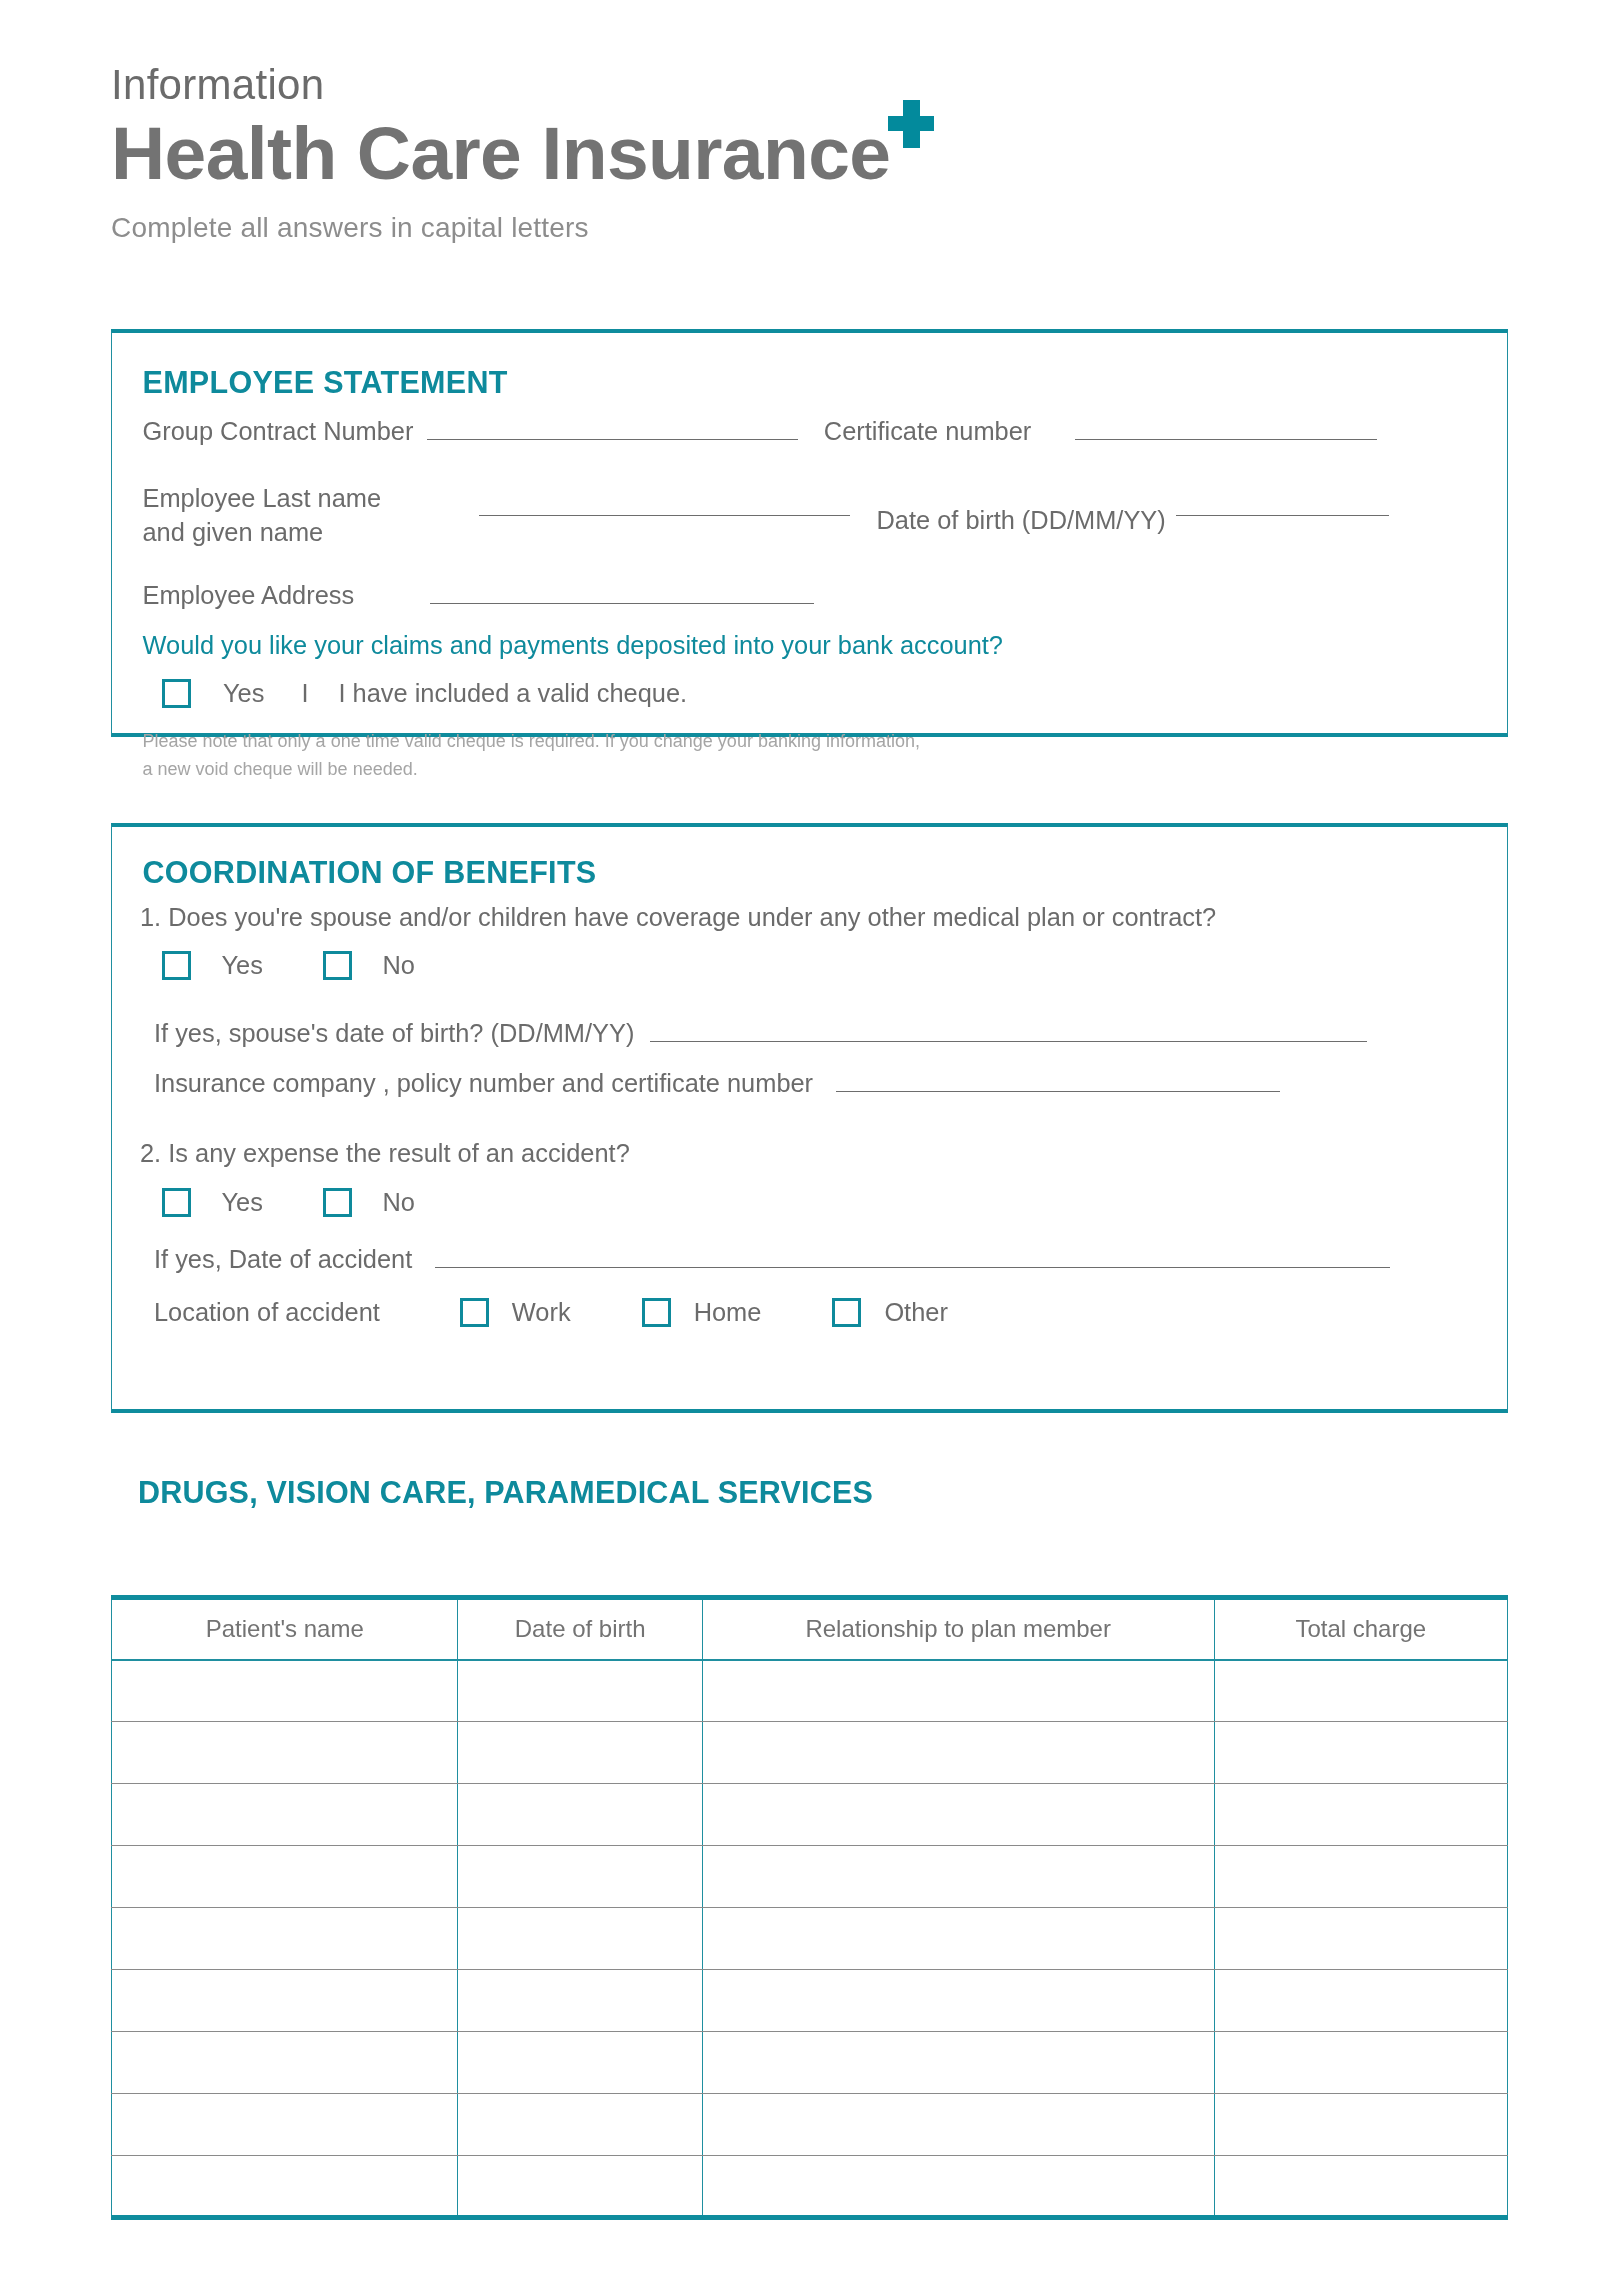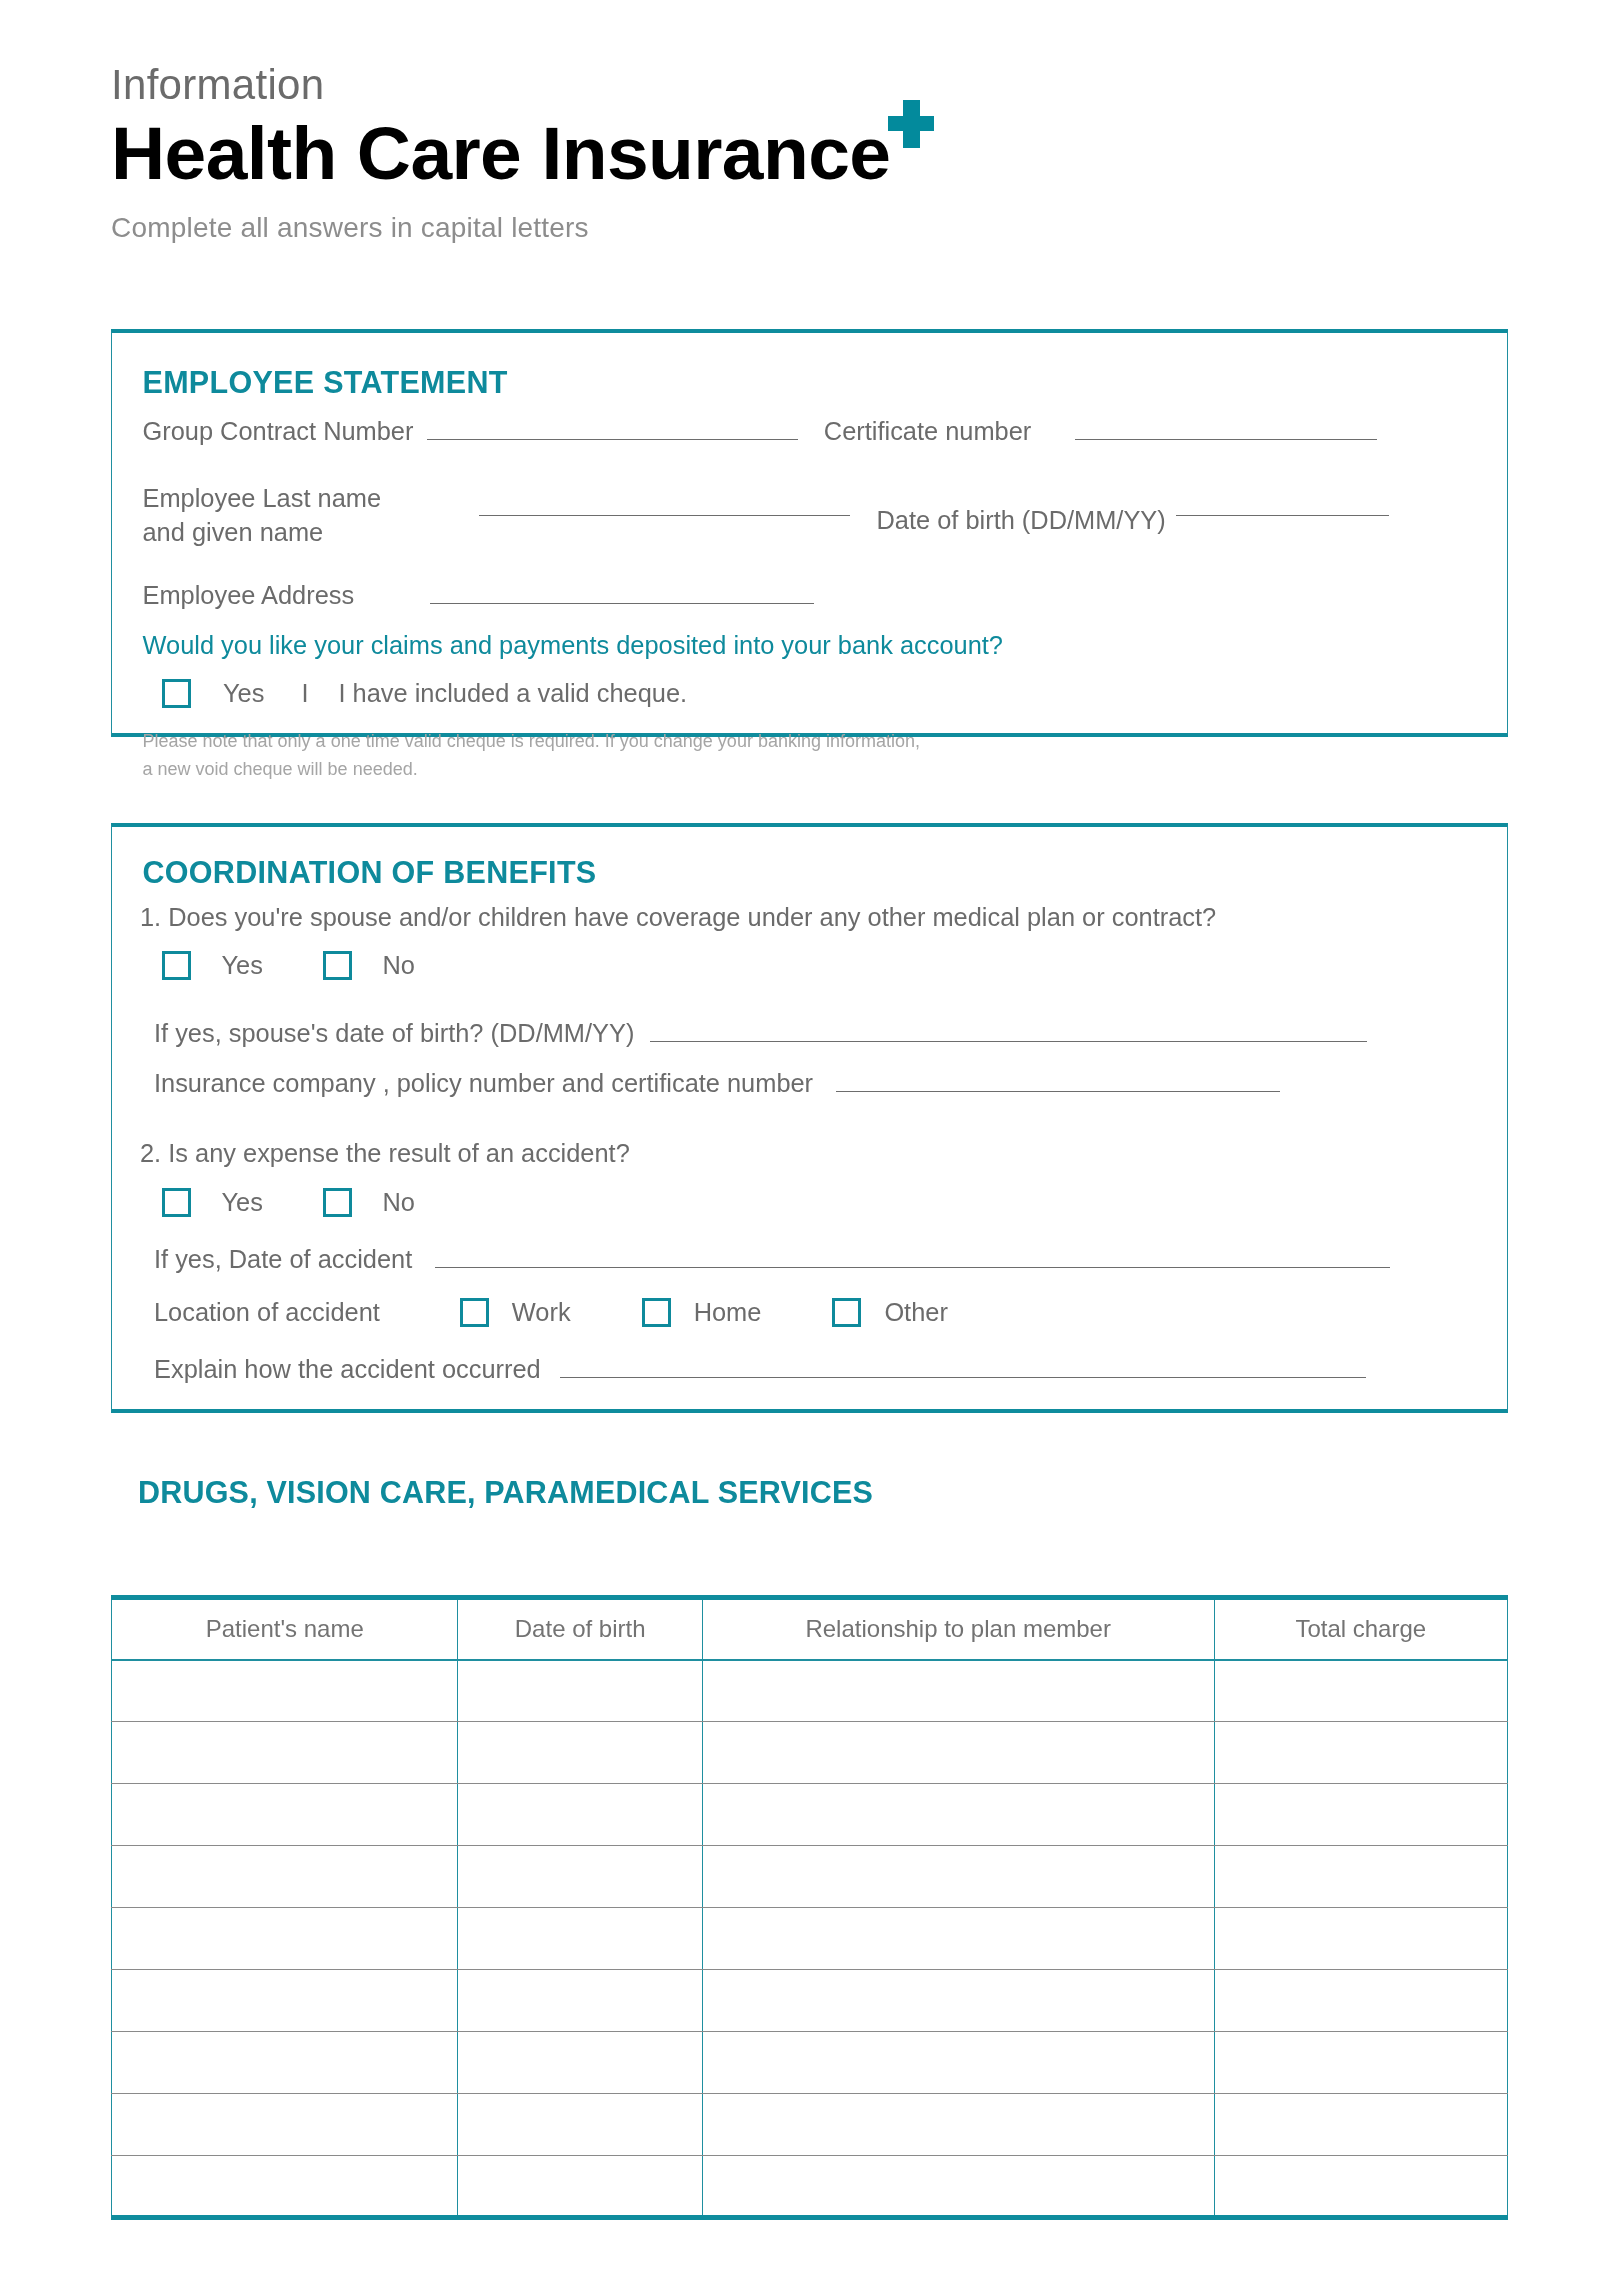--- a/index.html
+++ b/index.html
@@ -35,21 +35,21 @@
   }
   .header-title-row {
     position: relative;
     display: block;
     margin-top: 3.8px;
     height: 95px;
   }
   .header-title {
     font-size: 75px;
     font-weight: 700;
-    color: #000000;
+    color: #737373;
     letter-spacing: -0.6px;
     line-height: 1.12;
     display: inline-block;
   }
   .cross-icon {
     display: inline-block;
     position: relative;
     width: 46px;
     height: 48px;
     vertical-align: top;
@@ -291,24 +291,20 @@
     <div class="row" style="left:42px; top:471px;">
       <span class="lbl">Location of accident</span>
       <span class="cbox" style="margin-left:80px;"></span>
       <span class="lbl" style="margin-left:23px;">Work</span>
       <span class="cbox" style="margin-left:71px;"></span>
       <span class="lbl" style="margin-left:23px;">Home</span>
       <span class="cbox" style="margin-left:71px;"></span>
       <span class="lbl" style="margin-left:23px;">Other</span>
     </div>
 
-    <div class="row" style="left:42px; top:528px;">
-      <span class="lbl">Explain how the accident occurred</span>
-      <span class="rule" style="width:806px; margin-left:19px;"></span>
-    </div>
 
   </div>
 
   <div class="drugs-heading">
     <div>DRUGS, VISION CARE, PARAMEDICAL SERVICES</div>
   </div>
 
   <table class="patient-table">
     <thead>
       <tr>

